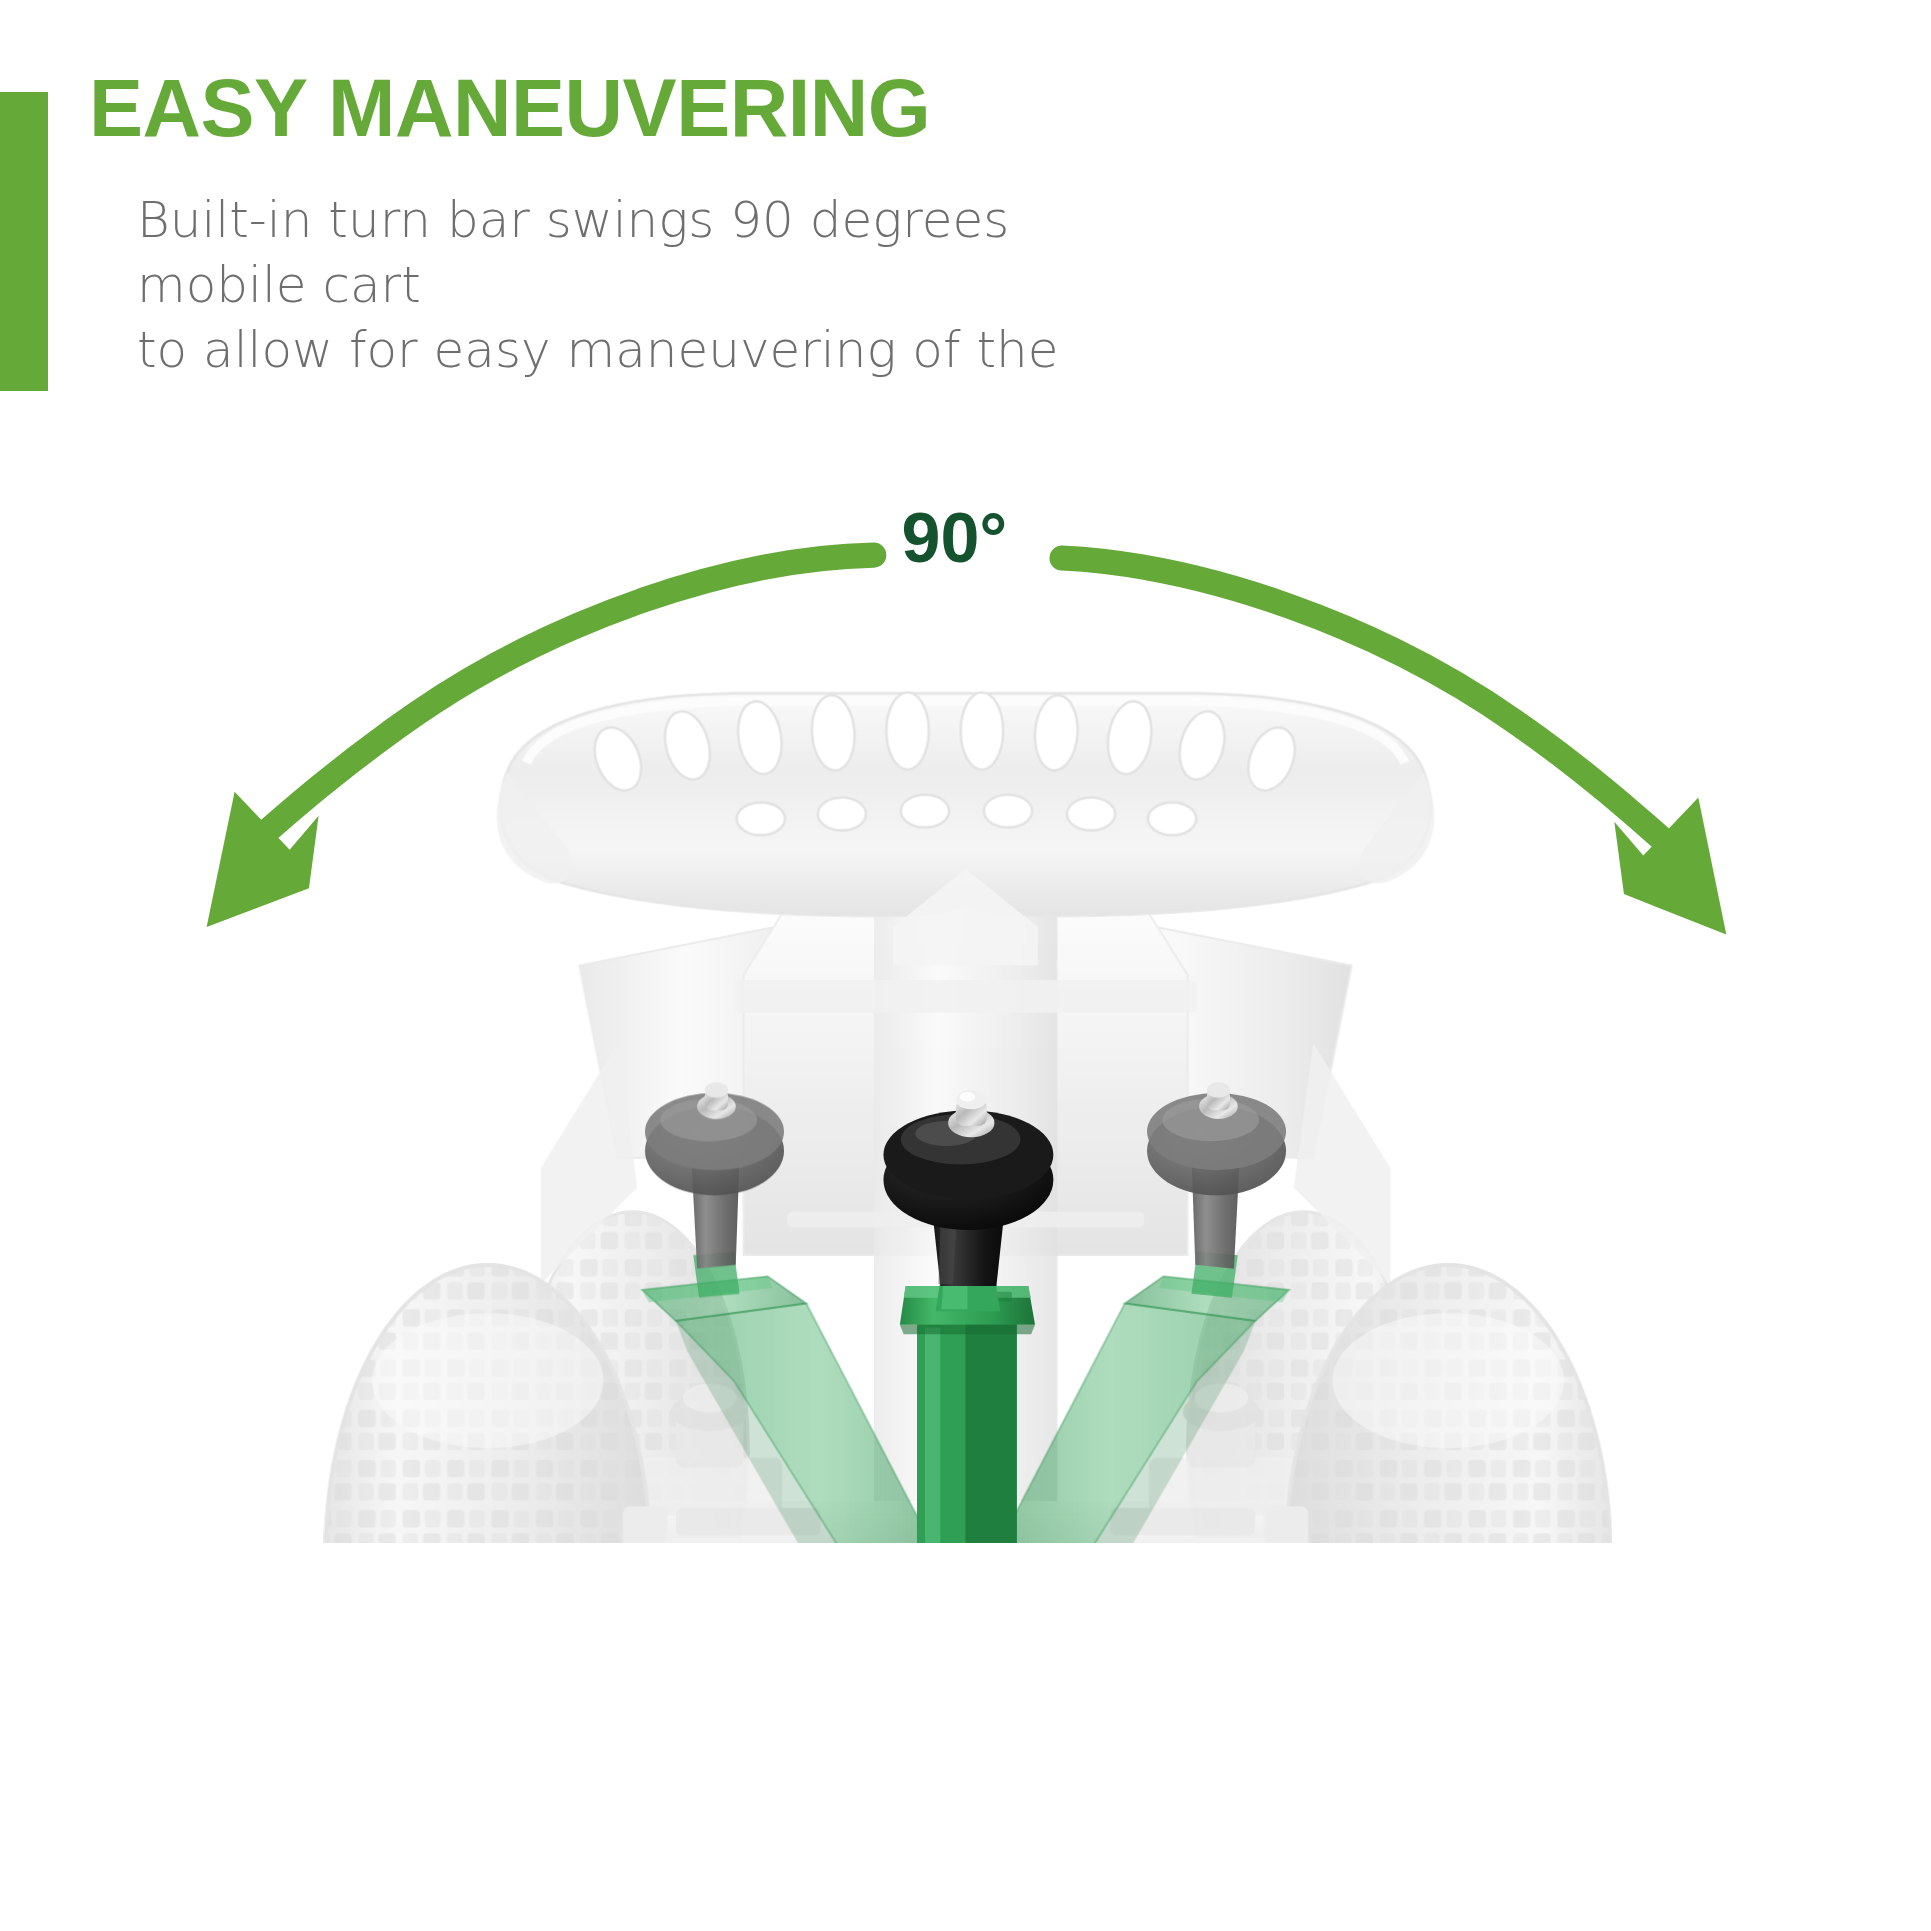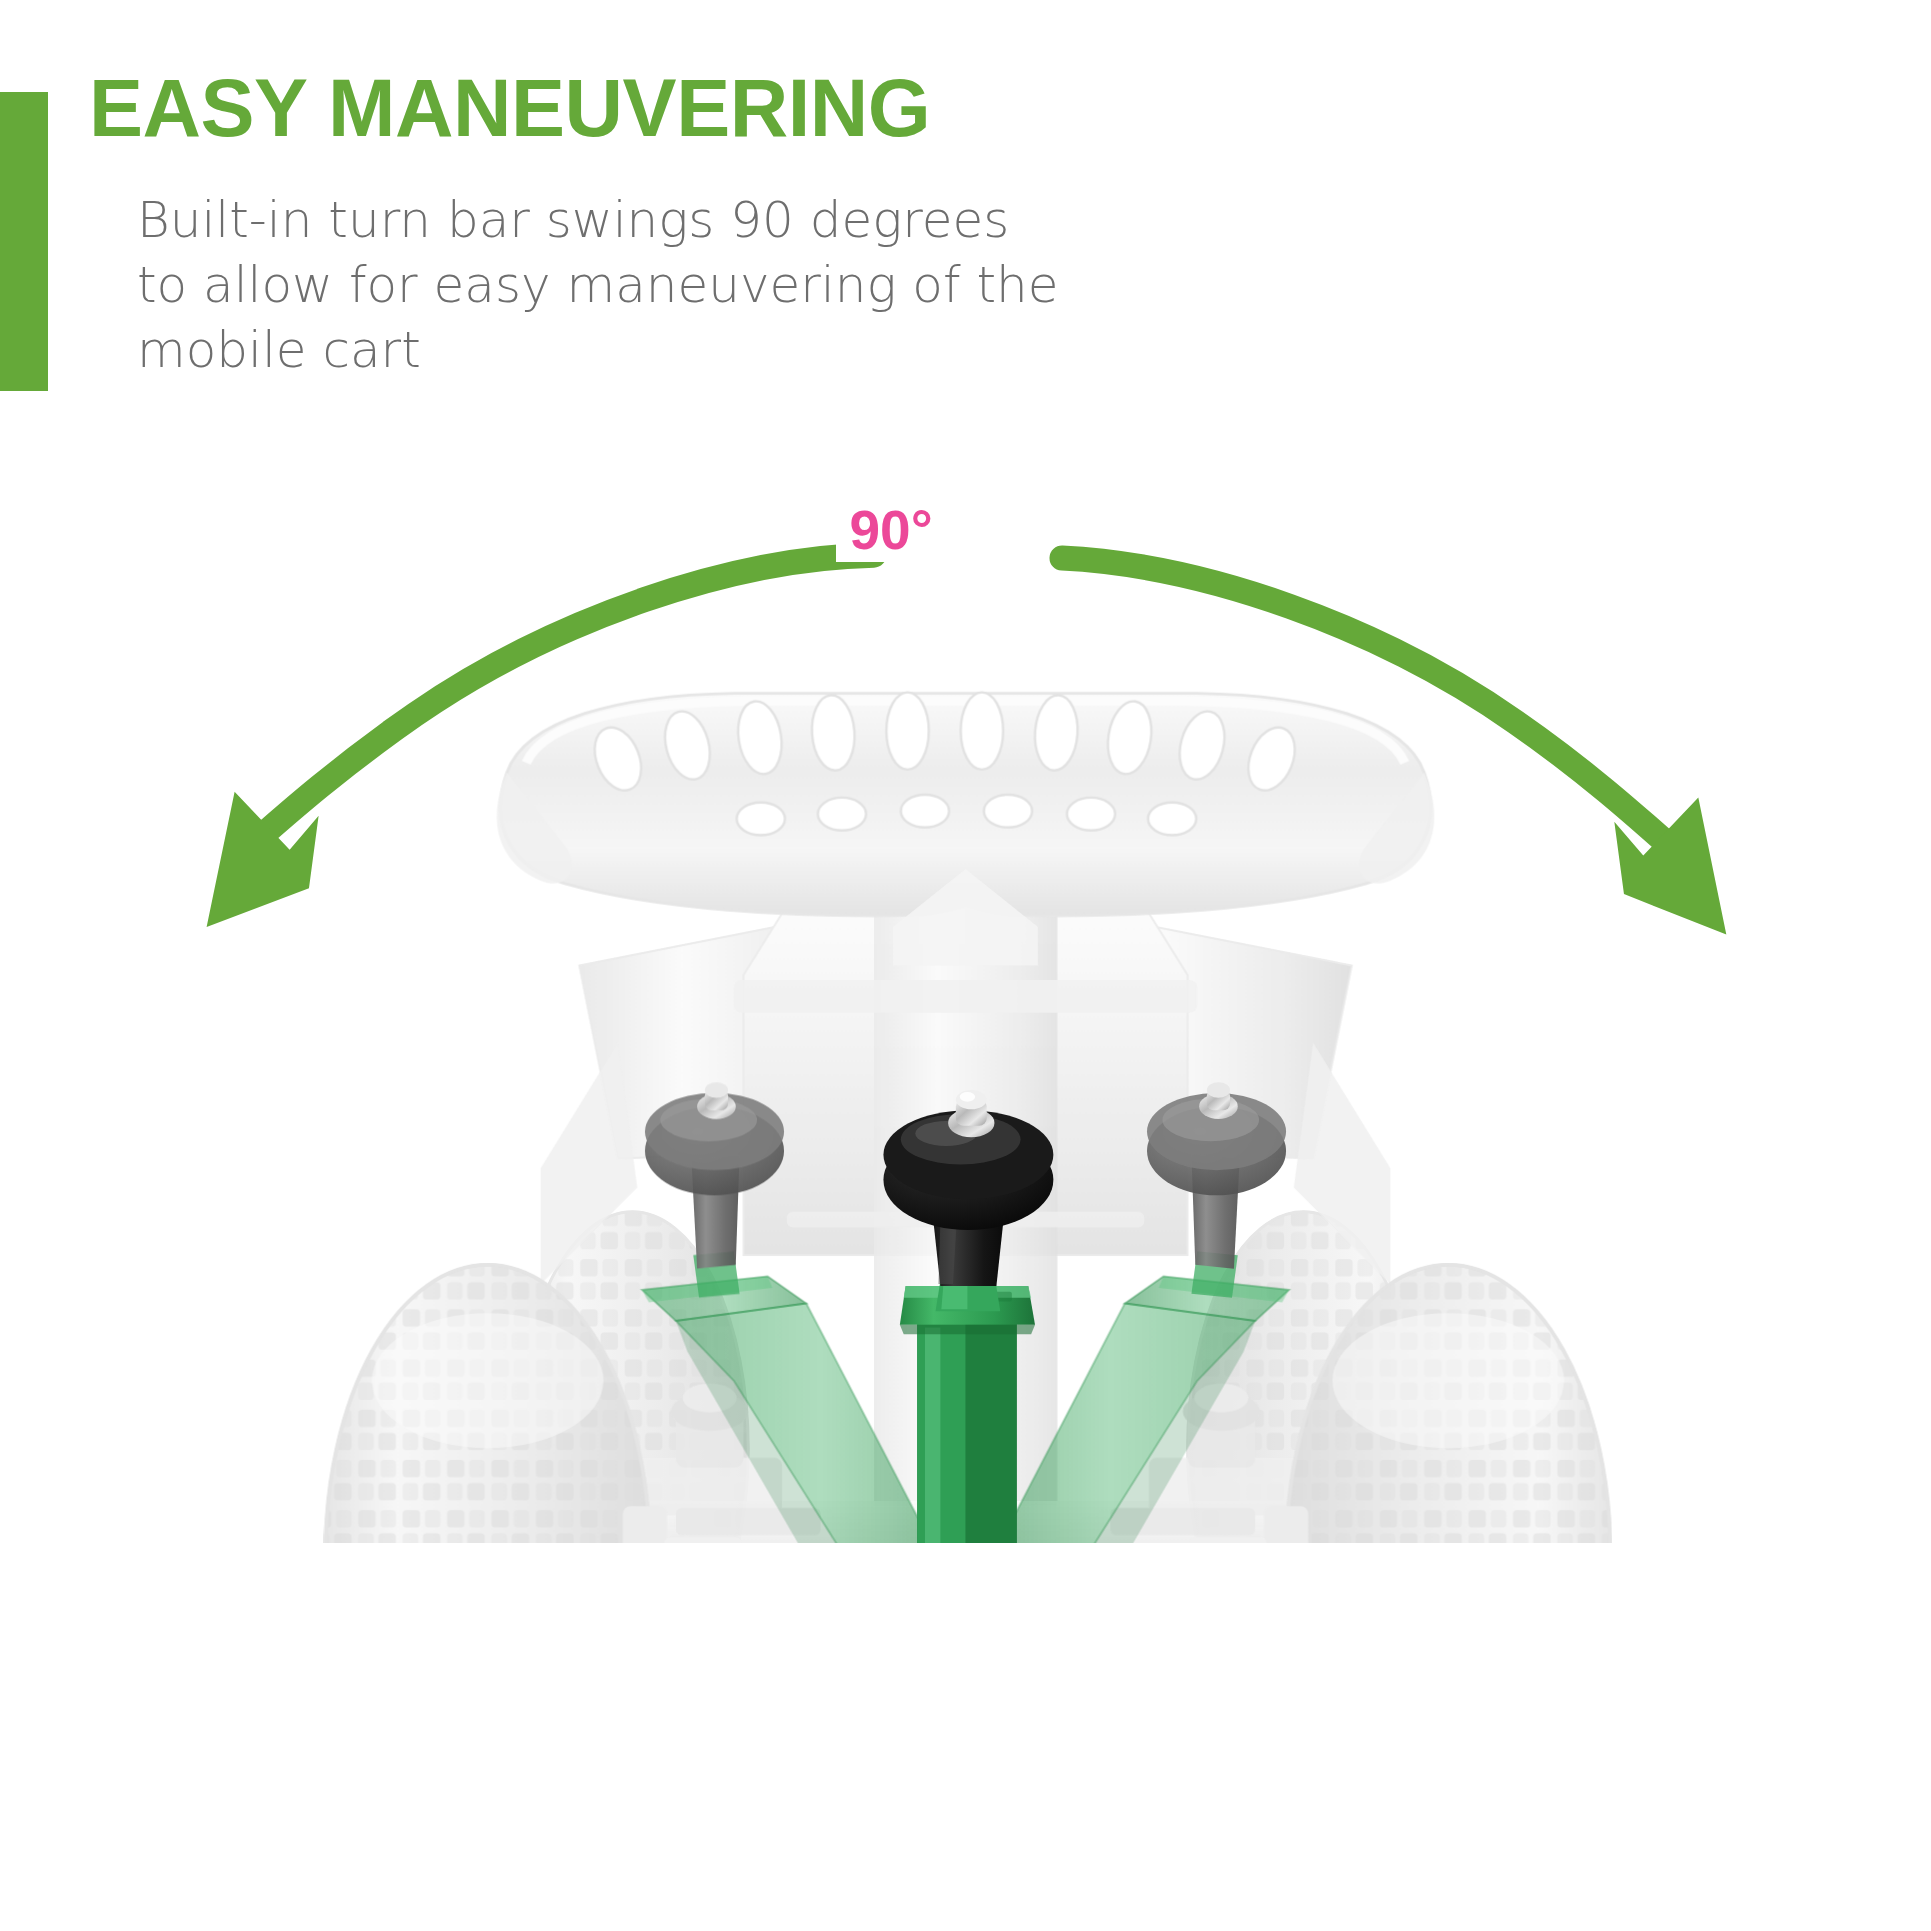--- a/index.html
+++ b/index.html
@@ -25,22 +25,22 @@
     position:absolute;left:89px;top:188px;width:1139px;
     font-size:50px;line-height:1.30;font-weight:300;
     color:#6E6E6E;
     font-family:"DejaVu Sans", sans-serif;
     margin-left:48px;
   }
   #subtitle .ln{display:block;white-space:nowrap;}
 
   
   #angle-label{
-    position:absolute;left:836px;top:498px;
-    font-size:55px;font-weight:700;color:#ec4899;
+    position:absolute;left:888px;top:498px;
+    font-size:70px;font-weight:700;color:#14532d;
     letter-spacing:0px;white-space:nowrap;
     font-family:"Liberation Sans", sans-serif;
     z-index:6;
     background:#fff;padding:0 13.5px;
   }
 
   
   svg.layer{position:absolute;left:0;top:0;width:1931px;height:1931px;overflow:visible;}
   #arc-layer{z-index:5;}
   #product-layer{z-index:3;}
@@ -48,22 +48,22 @@
 </head>
 <body>
 
 <div id="stage">
 
   <div id="header">
     <div id="accent-bar"></div>
     <div id="heading">EASY MANEUVERING</div>
     <div id="subtitle">
       <span class="ln">Built-in turn bar swings 90 degrees</span>
+      <span class="ln">mobile cart</span>
       <span class="ln">to allow for easy maneuvering of the</span>
-      <span class="ln">mobile cart</span>
     </div>
   </div>
 
   <svg id="product-layer" class="layer" viewBox="0 0 2000 2000">
     <defs>
 
       <linearGradient id="gGhostA" x1="0" y1="0" x2="0" y2="1">
         <stop offset="0" stop-color="#fdfdfd"></stop>
         <stop offset="0.45" stop-color="#f2f2f2"></stop>
         <stop offset="1" stop-color="#e3e3e3"></stop>

